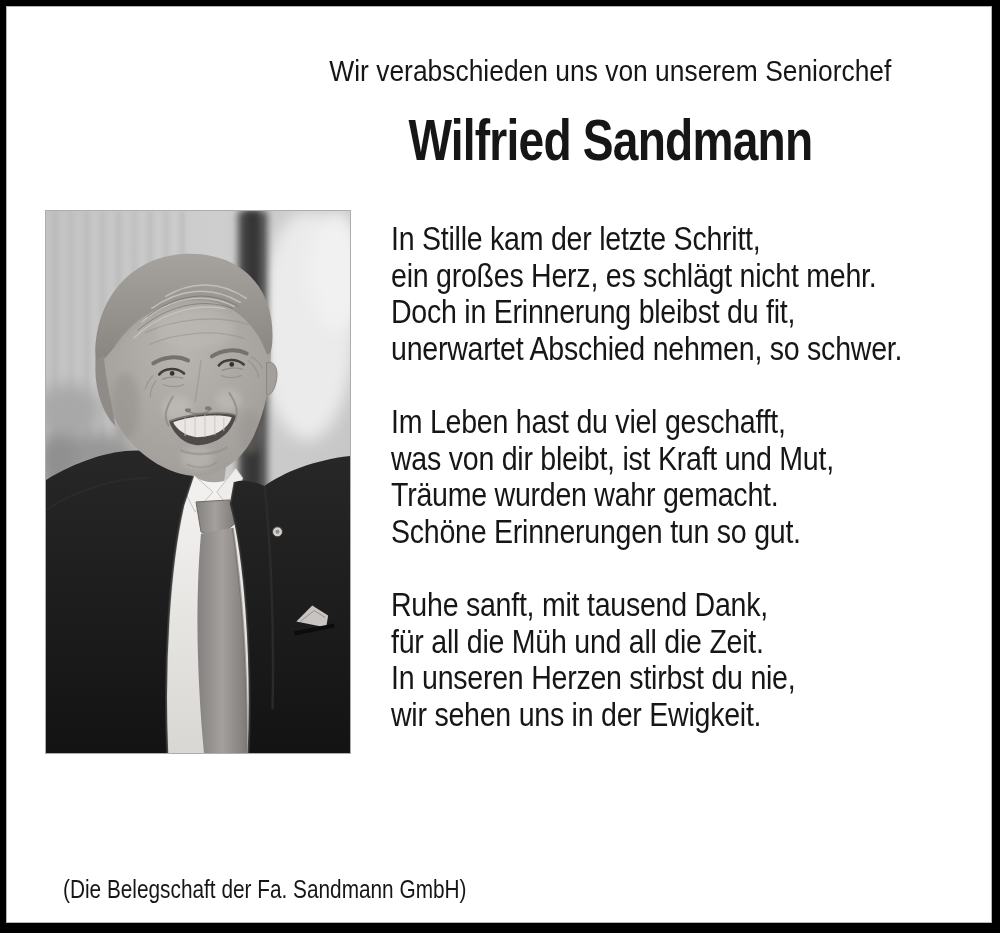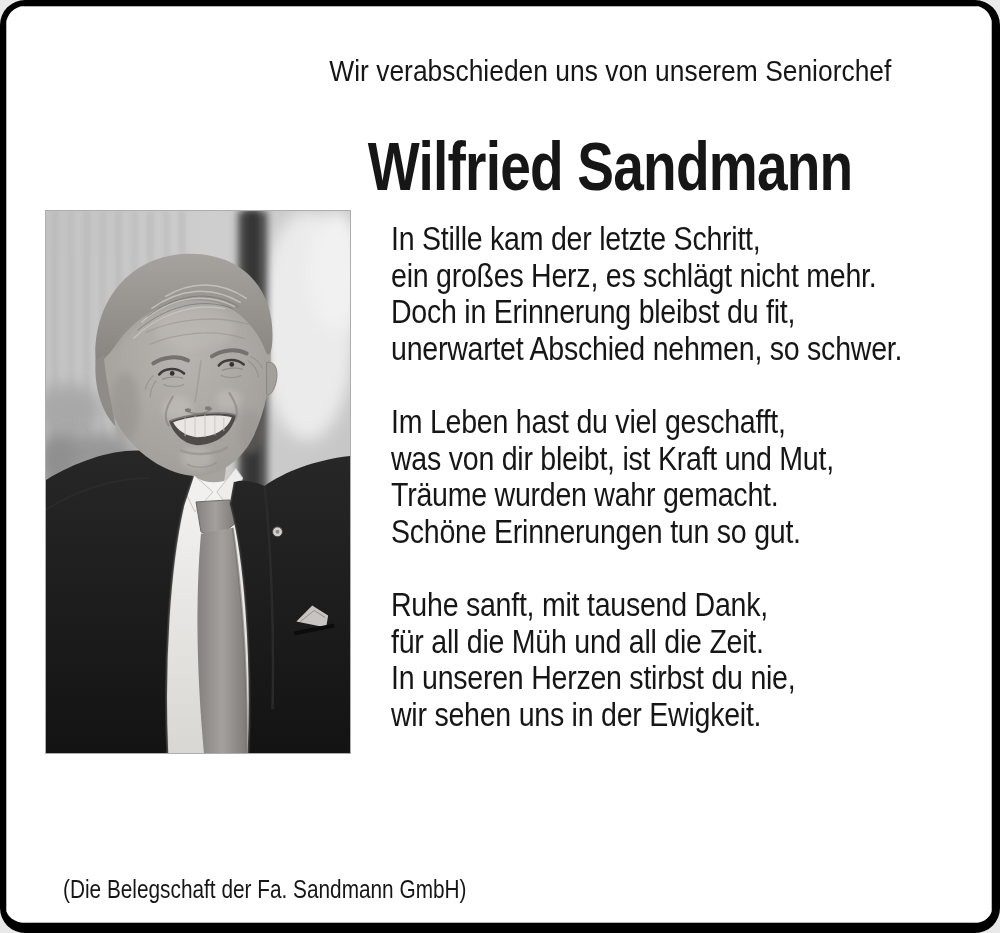--- a/index.html
+++ b/index.html
@@ -8,36 +8,35 @@
     width:1000px; height:933px;
     margin:0 auto;
     background:#ffffff;
     box-sizing:border-box;
     border-style:solid;
     border-color:#000000;
     border-width:6px 8px 10px 6px;
     overflow:hidden;
     font-family:"Liberation Sans", sans-serif;
     color:#161616;
-    border-radius:25px;
   }
   .hairline {
     position:absolute; inset:0;
     border:1px solid #b5b5b5;
     pointer-events:none;
   }
   .center-col {
     position:absolute;
     left:219px; width:770px;
     text-align:center;
     white-space:nowrap;
   }
   .intro-row { top:50px; font-size:30px; line-height:1; }
   .intro-row .cond { display:inline-block; transform:scaleX(0.88); transform-origin:center top; }
-  .name-row { top:106px; font-size:68px; font-weight:bold; line-height:1; letter-spacing:-1px;margin-top:20px; }
+  .name-row { top:106px; font-size:57px; font-weight:bold; line-height:1; letter-spacing:-1px; }
   .name-row .cond { display:inline-block; transform:scaleX(0.81); transform-origin:center top; }
   .poem {
     position:absolute;
     left:385px; top:214px;
     font-size:34px; line-height:36.6px;
     white-space:nowrap;
     transform:scaleX(0.84);
     transform-origin:left top;
     letter-spacing:-0.3px;
   }

